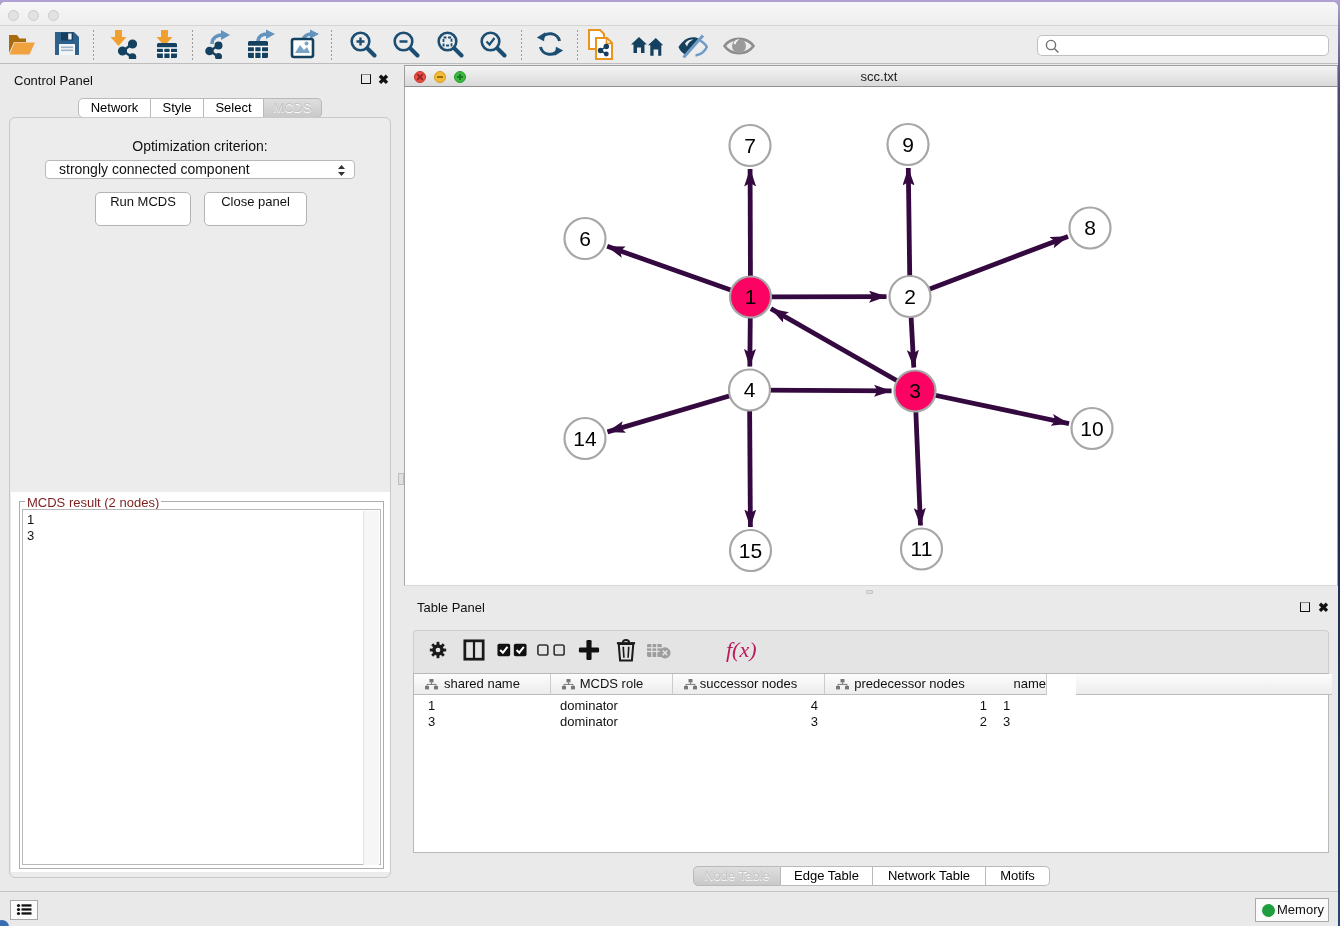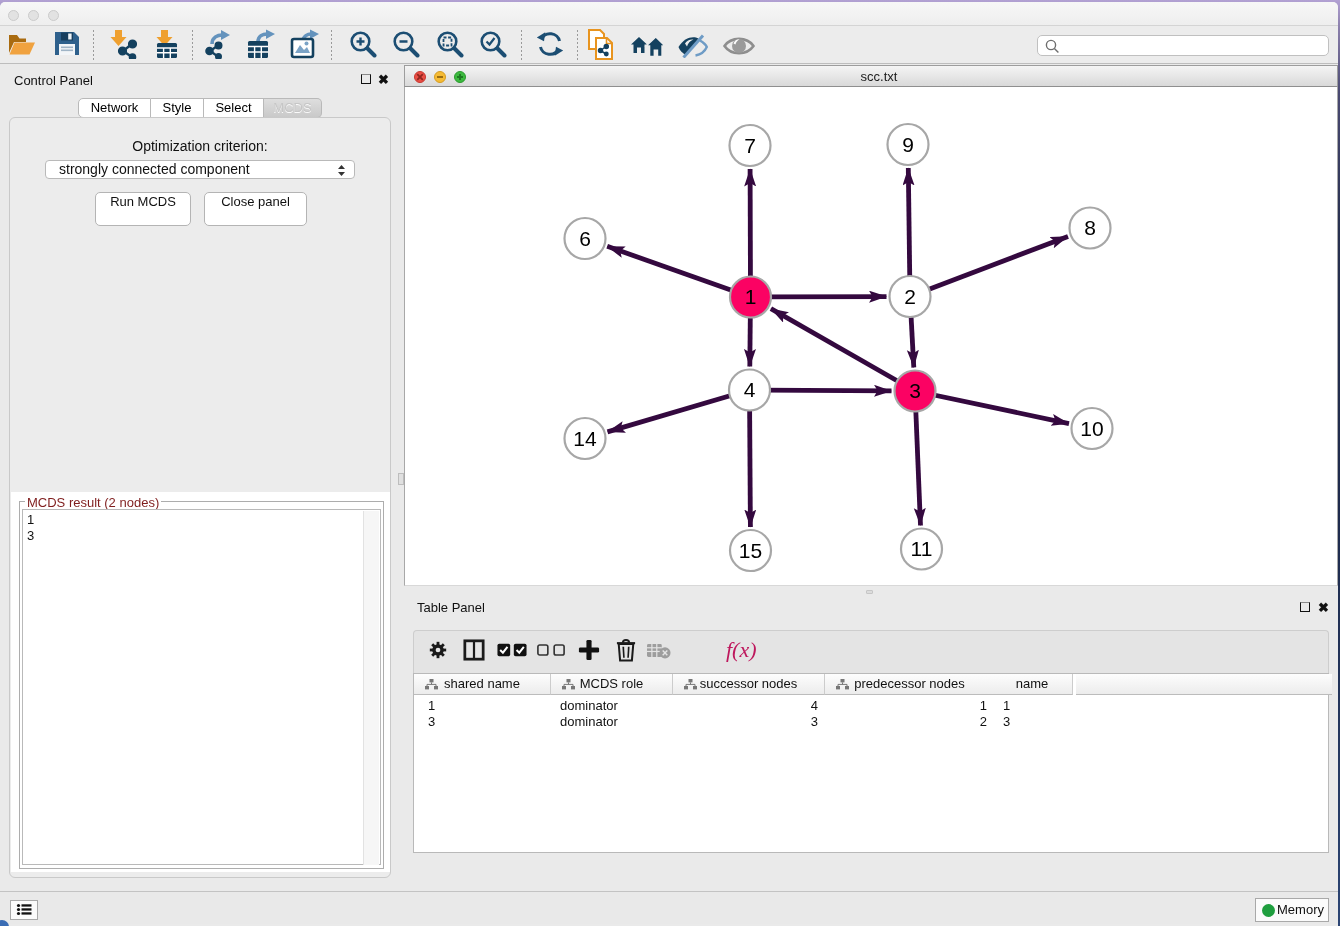--- a/index.html
+++ b/index.html
@@ -467,33 +467,39 @@
       <div class="th" style="left:411px; width:170px;">
         <svg class="abs" style="left:11px; top:5px;" width="13" height="11" viewBox="0 0 13 11">
             <g fill="#777">
               <rect x="4.5" y="0" width="4" height="3.4"></rect>
               <rect x="0" y="7" width="4" height="3.4"></rect>
               <rect x="9" y="7" width="4" height="3.4"></rect>
             </g>
             <path d="M6.5,3.4 L6.5,5.4 M2,7 L2,5.4 L11,5.4 L11,7" stroke="#777" stroke-width="1" fill="none"></path>
           </svg>
         predecessor nodes</div>
-      <div class="th" style="left:578px; width:81px;">name</div>
+      <div class="th" style="left:552px; width:81px;text-align:right;">name</div>
       <div class="th" style="left:662px; width:256px; border-right:none;"></div>
       <div class="td" style="left:14px; top:24px;">1</div>
       <div class="td" style="left:146px; top:24px;">dominator</div>
       <div class="td" style="left:259px; top:24px; width:145px; text-align:right;">4</div>
       <div class="td" style="left:411px; top:24px; width:162px; text-align:right;">1</div>
       <div class="td" style="left:589px; top:24px;">1</div>
       <div class="td" style="left:14px; top:40px;">3</div>
       <div class="td" style="left:146px; top:40px;">dominator</div>
       <div class="td" style="left:259px; top:40px; width:145px; text-align:right;">3</div>
       <div class="td" style="left:411px; top:40px; width:162px; text-align:right;">2</div>
       <div class="td" style="left:589px; top:40px;">3</div>
     </div>
+    <div class="tabrow2" style="left:289px; top:268px;">
+      <div class="tab first sel" style="width:88px;">Node Table</div>
+      <div class="tab" style="width:92px;">Edge Table</div>
+      <div class="tab" style="width:113px;">Network Table</div>
+      <div class="tab last" style="width:64px;">Motifs</div>
+    </div>
   </div>
 
   <div id="status">
     <div id="listbtn">
       <svg width="26" height="18" viewBox="0 0 26 18">
         <circle cx="7.5" cy="4.5" r="1.6" fill="#111"></circle>
         <circle cx="7.5" cy="8.5" r="1.6" fill="#111"></circle>
         <circle cx="7.5" cy="12.5" r="1.6" fill="#111"></circle>
         <rect x="10.5" y="3.3" width="10" height="2.3" fill="#111"></rect>
         <rect x="10.5" y="7.3" width="10" height="2.3" fill="#111"></rect>

